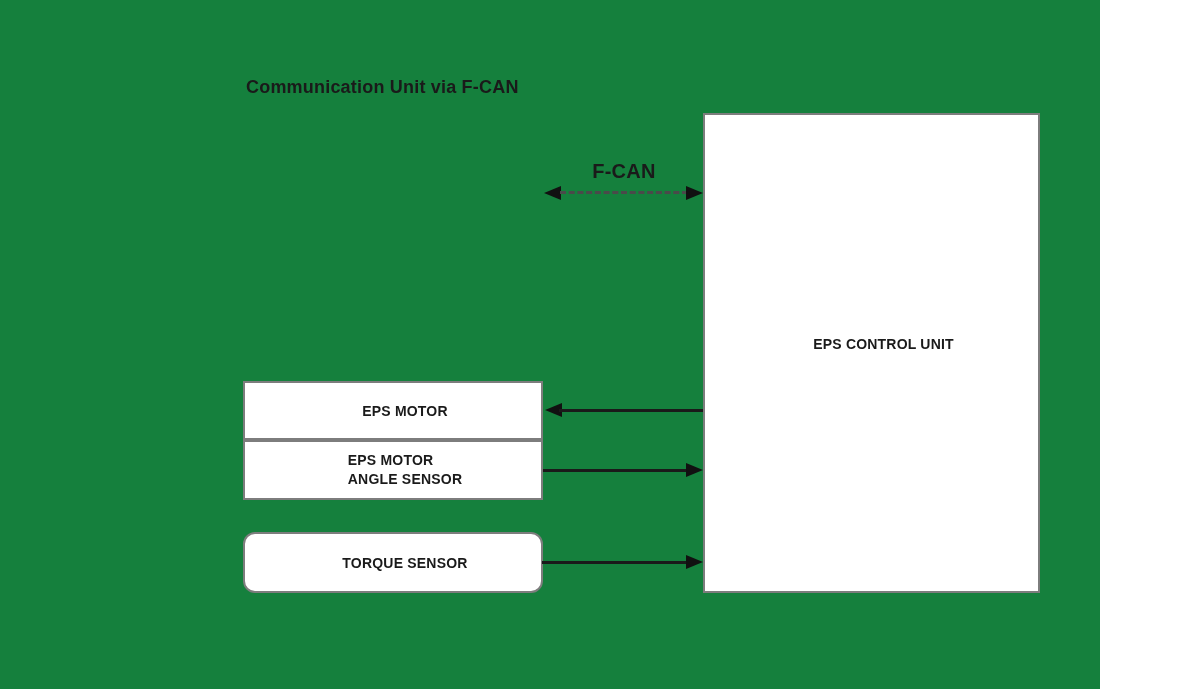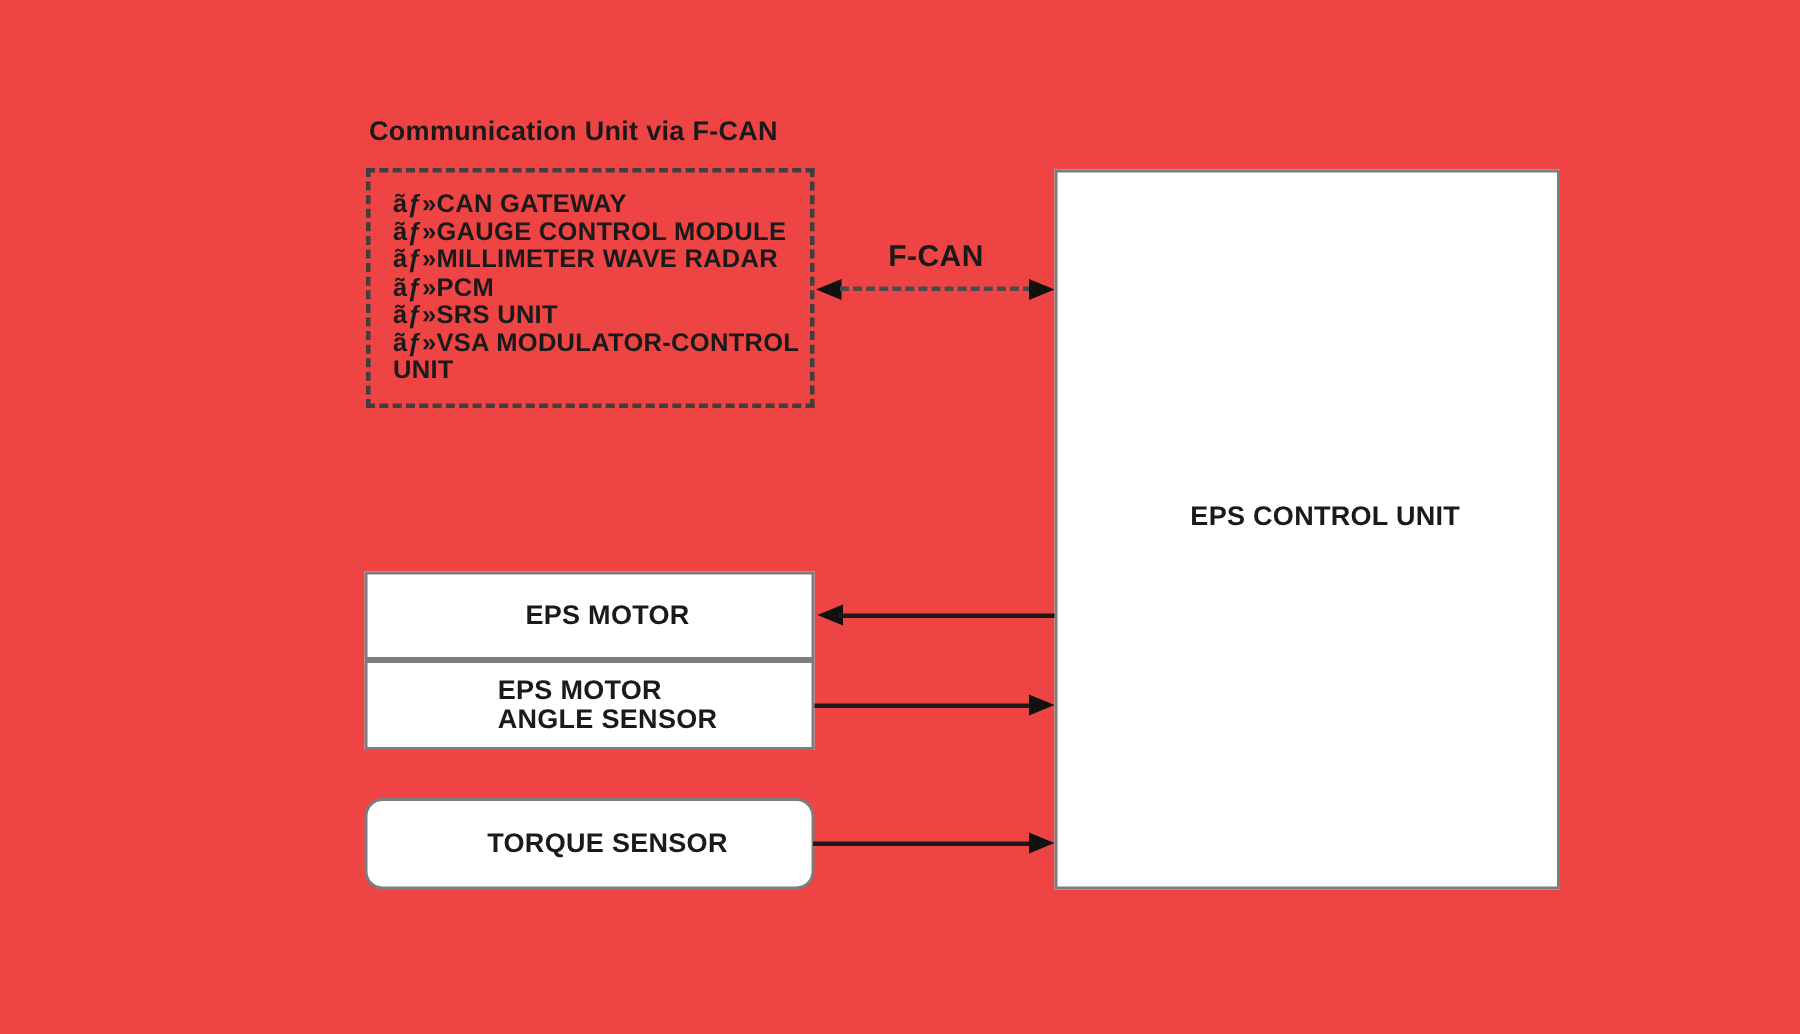--- a/index.html
+++ b/index.html
@@ -2,23 +2,23 @@
 <html><head>
 <meta charset="utf-8">
 <style>
   html, body {
     margin: 0;
     padding: 0;
     background: #ffffff;
   }
   .canvas {
     position: relative;
-    width: 1200px;
+    width: 1100px;
     height: 689px;
-    background: #ef4444;
+    background: #15803d;
     font-family: "Liberation Sans", "DejaVu Sans", sans-serif;
     font-weight: bold;
     color: #1a1a1a;
     overflow: hidden;
   }
   .abs { position: absolute; box-sizing: border-box; }
 
   
   .comm-title {
     left: 246px; top: 77px;
@@ -40,21 +40,21 @@
     letter-spacing: 0.2px;
   }
 
   
   .block {
     border: 2px solid #7d7d7d;
     background: #ffffff;
     display: flex;
     align-items: center;
     justify-content: center;
-    font-size: 18px;
+    font-size: 14px;
     letter-spacing: 0.2px;
     text-align: center;
     padding-left: 24px;
   }
   .eps-cu   { left: 703px; top: 113px; width: 337px; height: 480px; }
   .eps-cu .block-label { transform: translateY(-9px); }
   .eps-motor { left: 243px; top: 381px; width: 300px; height: 59px; }
   .angle-box { left: 243px; top: 440px; width: 300px; height: 60px; }
   .angle-box .block-label {
     text-align: left;
@@ -107,28 +107,20 @@
   .torque-line  { left: 542px; top: 561px; width: 146px; }
   .torque-ah    { left: 686px; top: 555px; }
 </style>
 </head>
 <body>
 
 <div class="canvas">
 
   <div class="abs comm-title">Communication Unit via F-CAN</div>
 
-  <div class="abs comm-box">
-    <div class="comm-item">ãƒ»CAN GATEWAY</div>
-    <div class="comm-item">ãƒ»GAUGE CONTROL MODULE</div>
-    <div class="comm-item">ãƒ»MILLIMETER WAVE RADAR</div>
-    <div class="comm-item">ãƒ»PCM</div>
-    <div class="comm-item">ãƒ»SRS UNIT</div>
-    <div class="comm-item">ãƒ»VSA MODULATOR-CONTROL UNIT</div>
-  </div>
 
   <div class="abs fcan-label">F-CAN</div>
 
   <div class="abs ah ah-left fcan-ah-l"></div>
   <div class="abs dline fcan-line"></div>
   <div class="abs ah ah-right fcan-ah-r"></div>
 
   <div class="abs block eps-cu">
     <span class="block-label">EPS CONTROL UNIT</span>
   </div>

